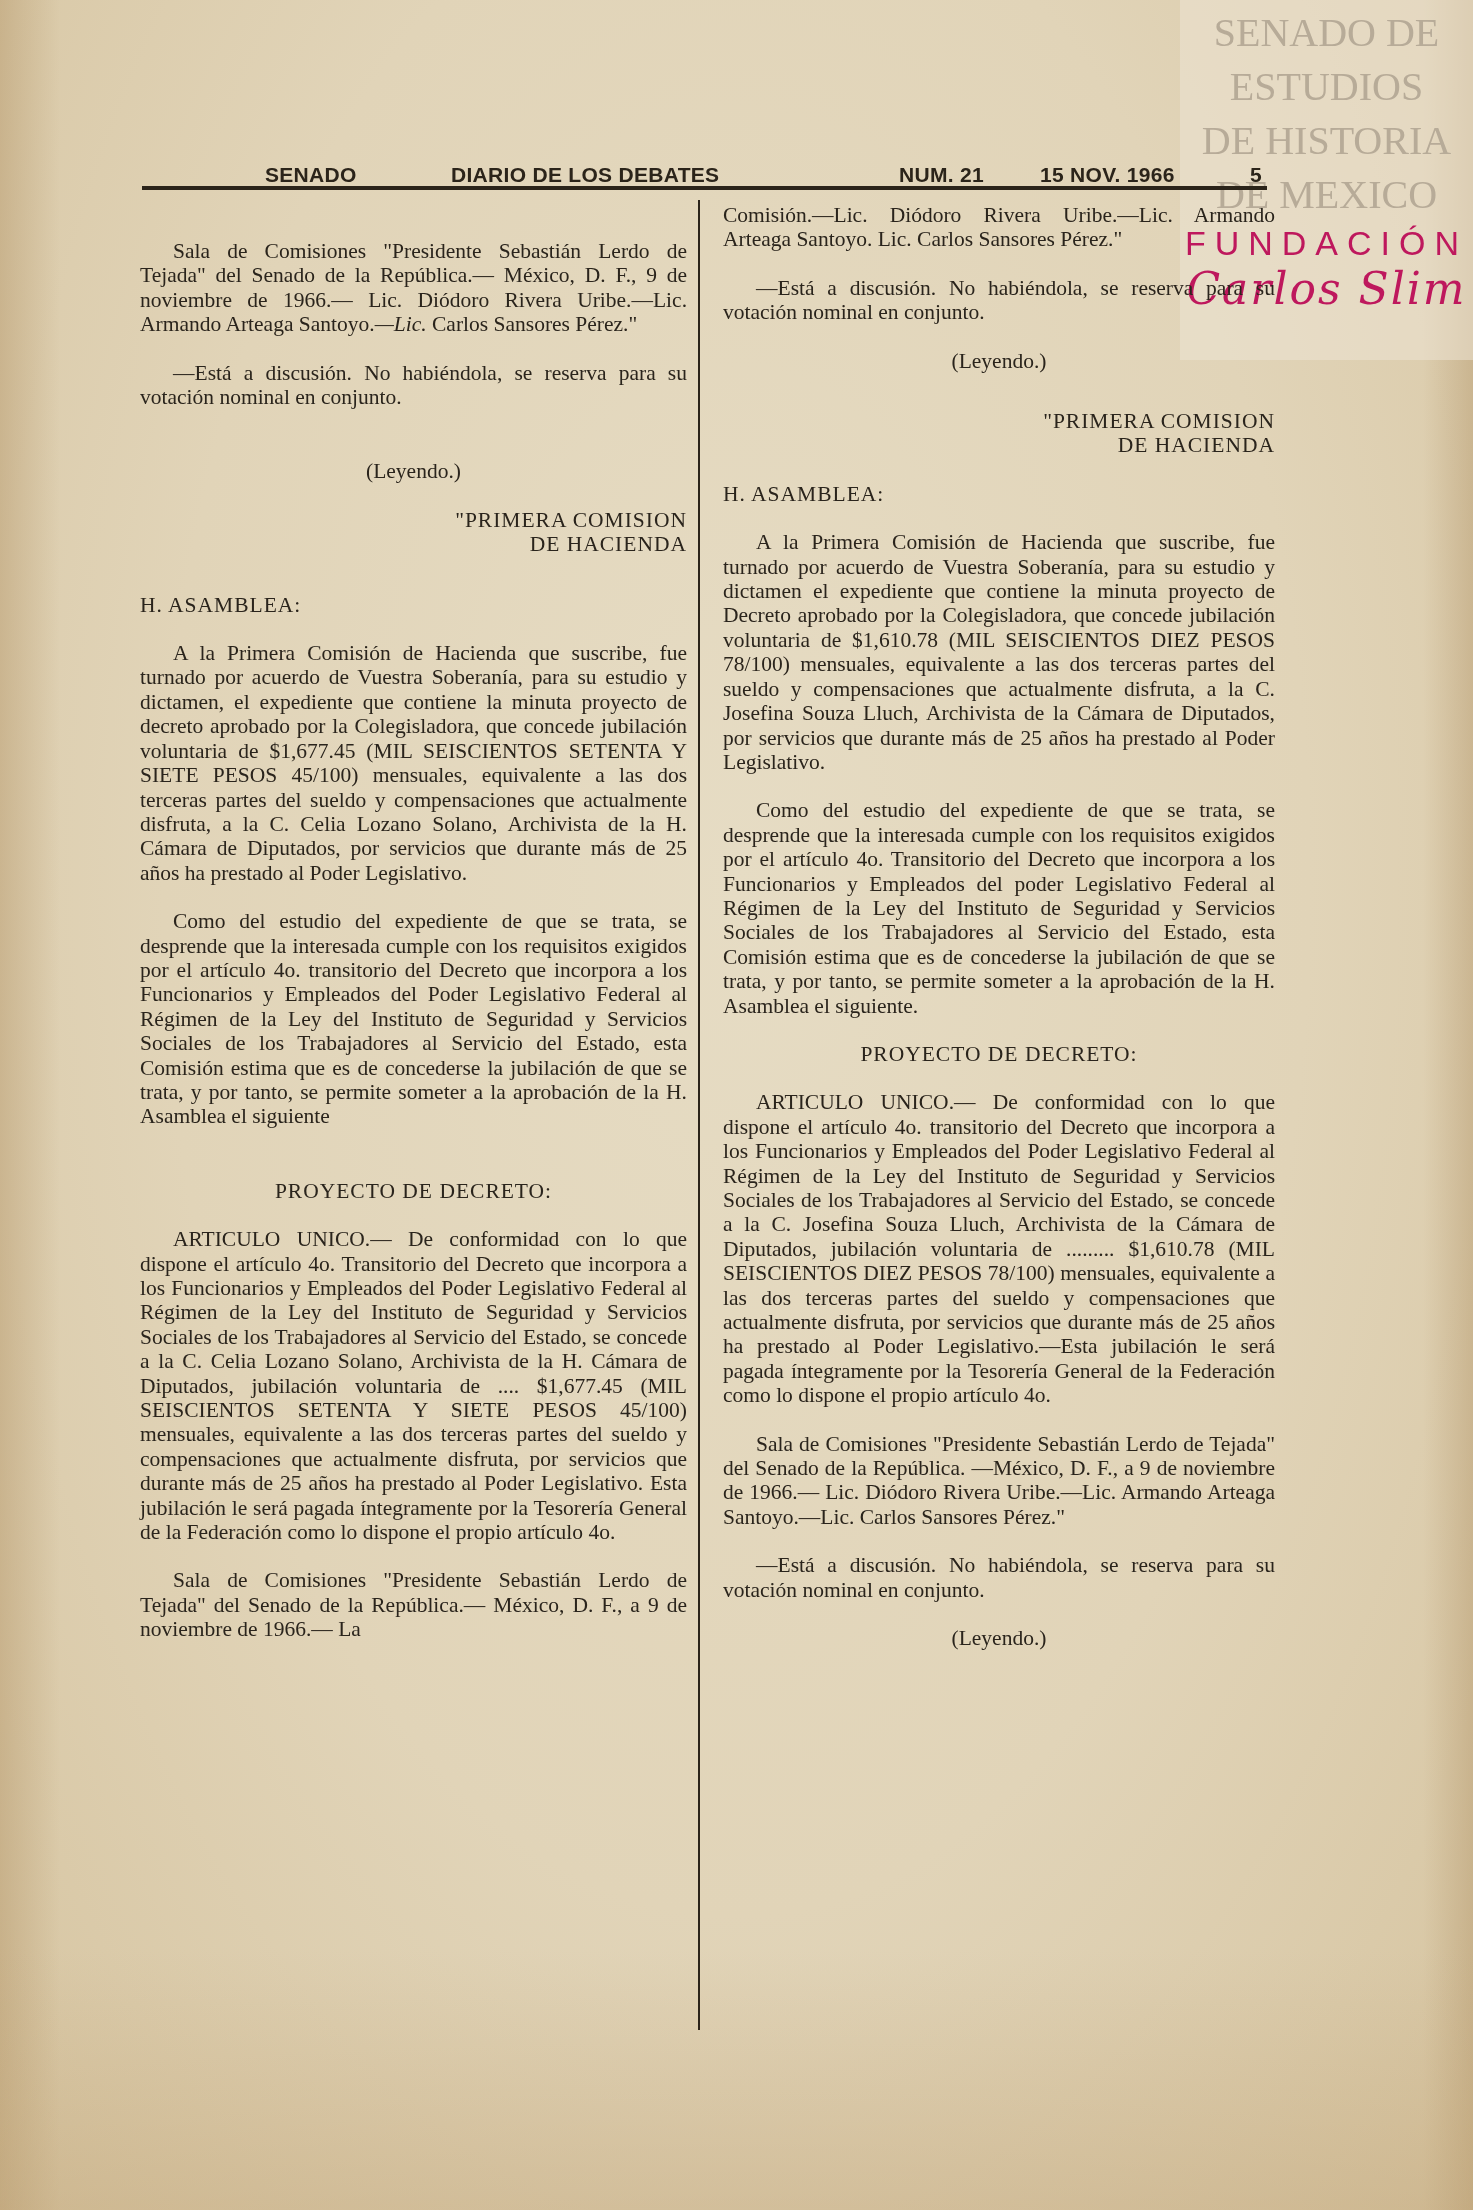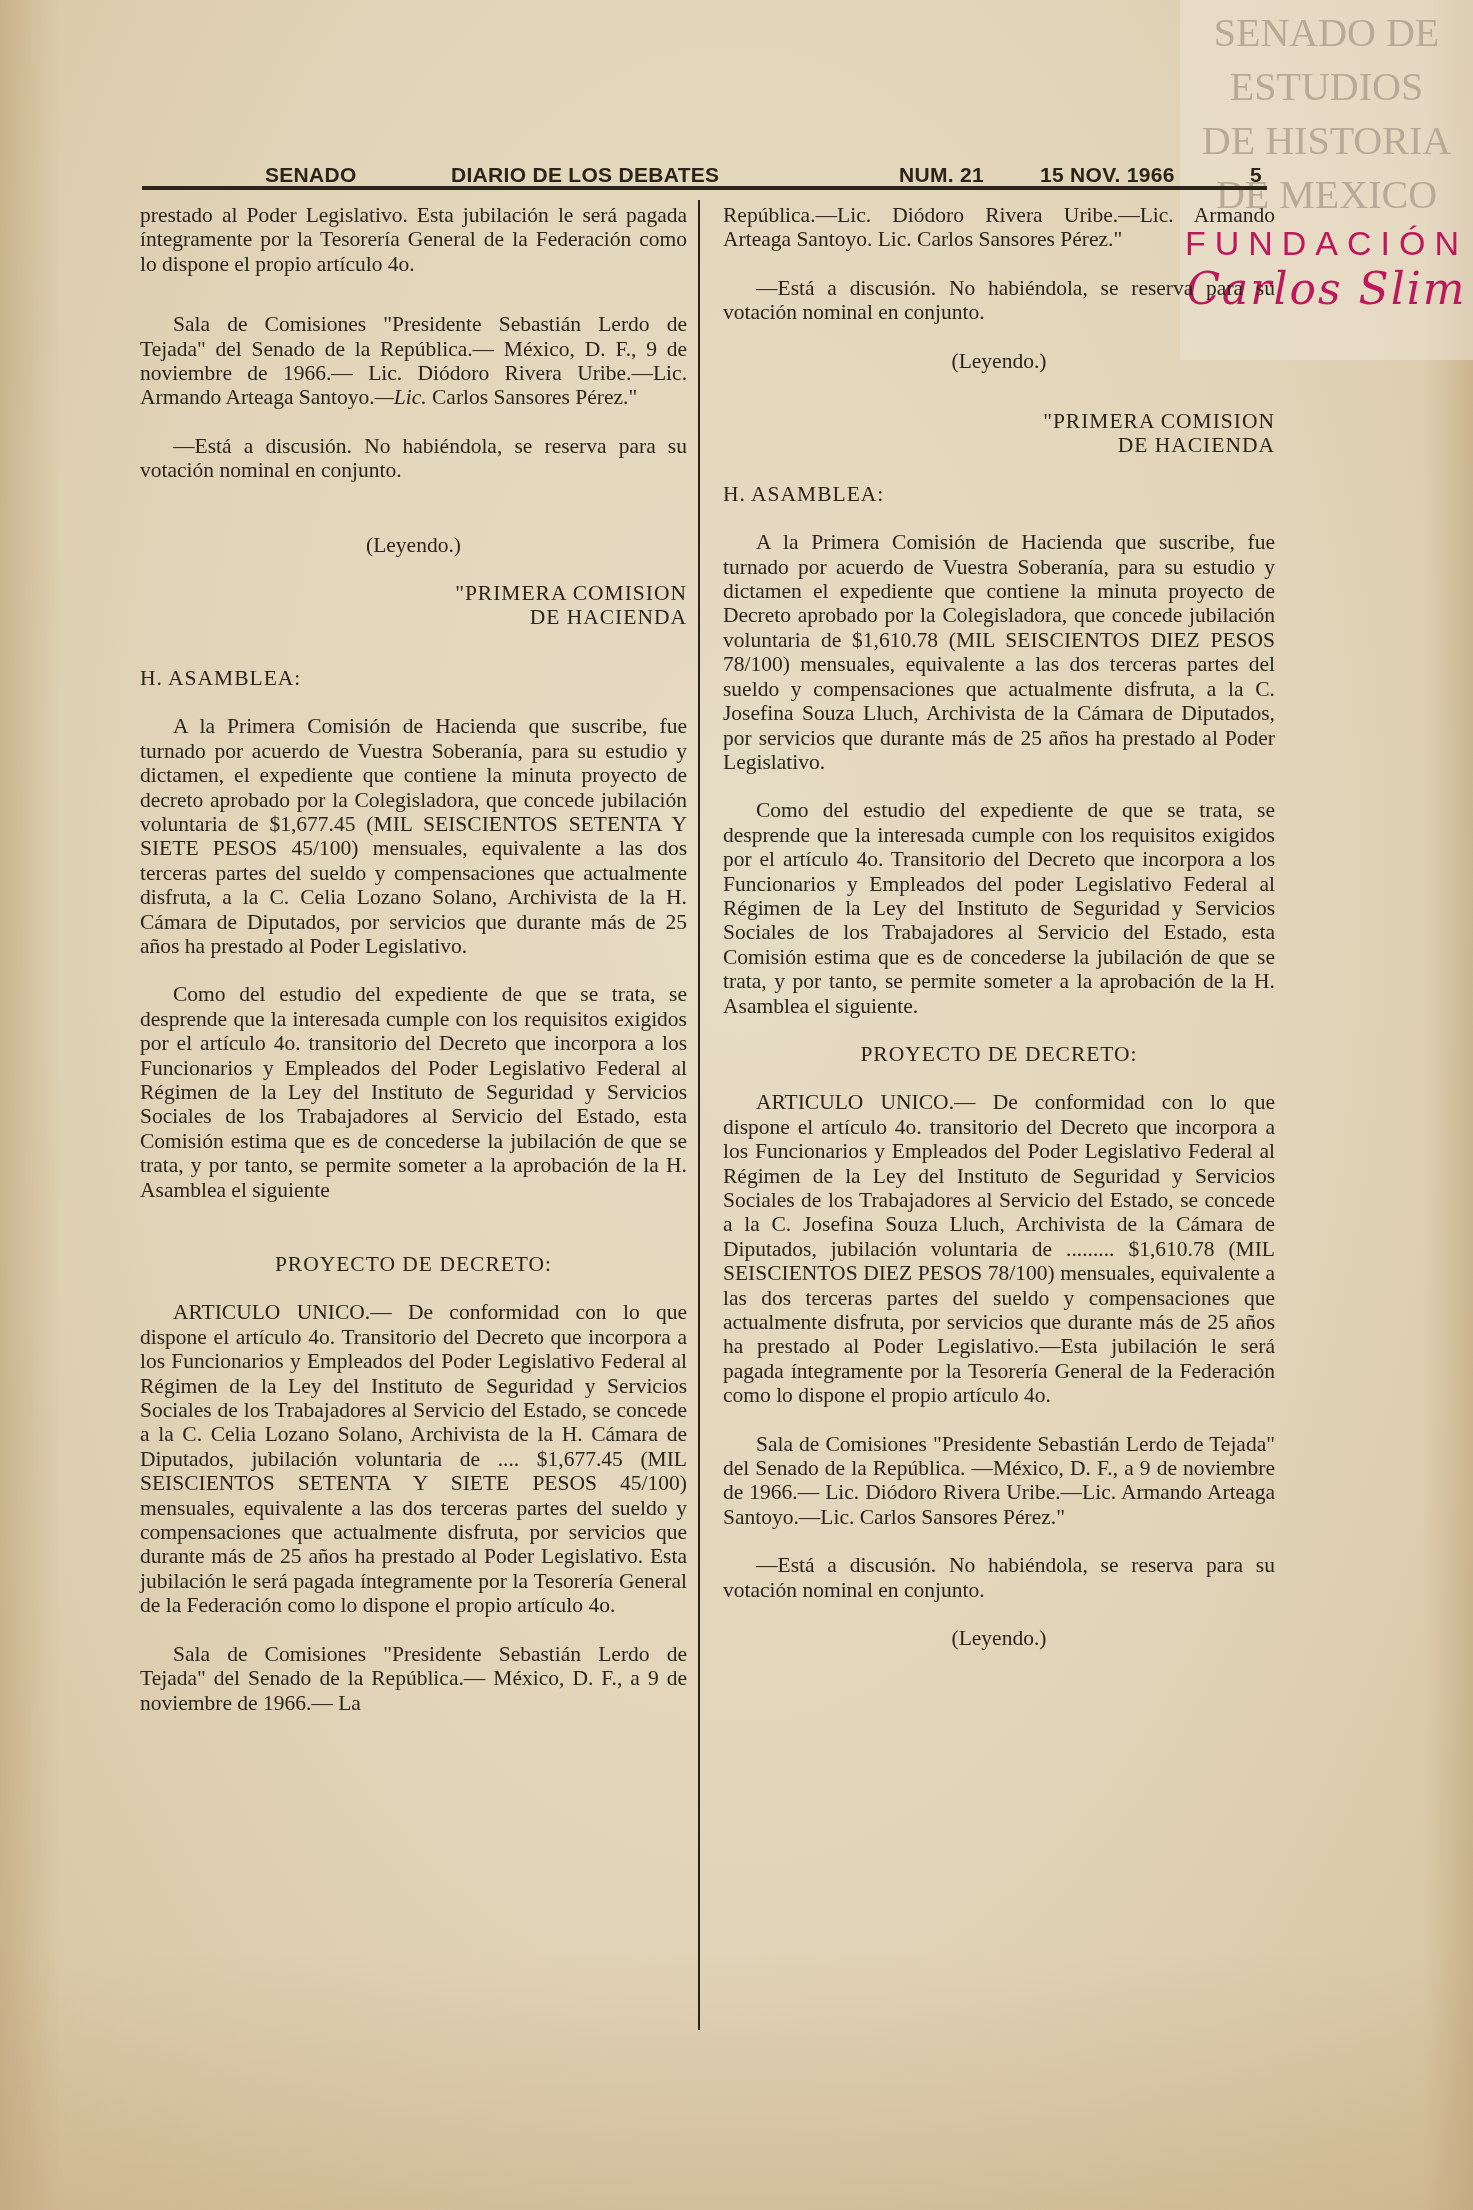--- a/index.html
+++ b/index.html
@@ -106,21 +106,20 @@
   <span class="h-diario">DIARIO DE LOS DEBATES</span>
   <span class="h-num">NUM. 21</span>
   <span class="h-date">15 NOV. 1966</span>
   <span class="h-page">5</span>
 </div>
 <div class="header-rule"></div>
 
 <div class="col-divider"></div>
 
 <div class="col col-left">
-  <p>prestado al Poder Legislativo. Esta jubilación le será pagada íntegramente por la Tesorería General de la Federación como lo dispone el propio artículo 4o.</p>
 
   <p class="indent gap-m"><span>Sala de Comisiones "Presidente Sebastián Lerdo de Tejada" del Senado de la República.— México, D. F., 9 de noviembre de 1966.— Lic. </span><b>Diódoro Rivera Uribe.</b><span>—Lic. </span><b>Armando Arteaga Santoyo.</b><i>—Lic. </i><b>Carlos Sansores Pérez."</b></p>
 
   <p class="indent gap-s">—Está a discusión. No habiéndola, se reserva para su votación nominal en conjunto.</p>
 
   <p class="center gap-l">(Leyendo.)</p>
 
   <p class="right gap-s caps">"PRIMERA COMISION</p>
   <p class="right caps">DE HACIENDA</p>
 
@@ -131,21 +130,21 @@
   <p class="indent gap-s">Como del estudio del expediente de que se trata, se desprende que la interesada cumple con los requisitos exigidos por el artículo 4o. transitorio del Decreto que incorpora a los Funcionarios y Empleados del Poder Legislativo Federal al Régimen de la Ley del Instituto de Seguridad y Servicios Sociales de los Trabajadores al Servicio del Estado, esta Comisión estima que es de concederse la jubilación de que se trata, y por tanto, se permite someter a la aprobación de la H. Asamblea el siguiente</p>
 
   <p class="center gap-l caps">PROYECTO DE DECRETO:</p>
 
   <p class="indent gap-s">ARTICULO UNICO.— De conformidad con lo que dispone el artículo 4o. Transitorio del Decreto que incorpora a los Funcionarios y Empleados del Poder Legislativo Federal al Régimen de la Ley del Instituto de Seguridad y Servicios Sociales de los Trabajadores al Servicio del Estado, se concede a la C. Celia Lozano Solano, Archivista de la H. Cámara de Diputados, jubilación voluntaria de .... $1,677.45 (MIL SEISCIENTOS SETENTA Y SIETE PESOS 45/100) mensuales, equivalente a las dos terceras partes del sueldo y compensaciones que actualmente disfruta, por servicios que durante más de 25 años ha prestado al Poder Legislativo. Esta jubilación le será pagada íntegramente por la Tesorería General de la Federación como lo dispone el propio artículo 4o.</p>
 
   <p class="indent gap-s">Sala de Comisiones "Presidente Sebastián Lerdo de Tejada" del Senado de la República.— México, D. F., a 9 de noviembre de 1966.— La</p>
 </div>
 
 <div class="col col-right">
-  <p><span>República.—Lic. </span><b>Diódoro Rivera Uribe.</b><span>—Lic. </span><b>Armando Arteaga Santoyo.</b><span> Lic. </span><b>Carlos Sansores Pérez."</b></p>
+  <p><span>Comisión.—Lic. </span><b>Diódoro Rivera Uribe.</b><span>—Lic. </span><b>Armando Arteaga Santoyo.</b><span> Lic. </span><b>Carlos Sansores Pérez."</b></p>
 
   <p class="indent gap-s">—Está a discusión. No habiéndola, se reserva para su votación nominal en conjunto.</p>
 
   <p class="center gap-s">(Leyendo.)</p>
 
   <p class="right gap-m caps">"PRIMERA COMISION</p>
   <p class="right caps">DE HACIENDA</p>
 
   <p class="gap-s caps">H. ASAMBLEA:</p>
 

